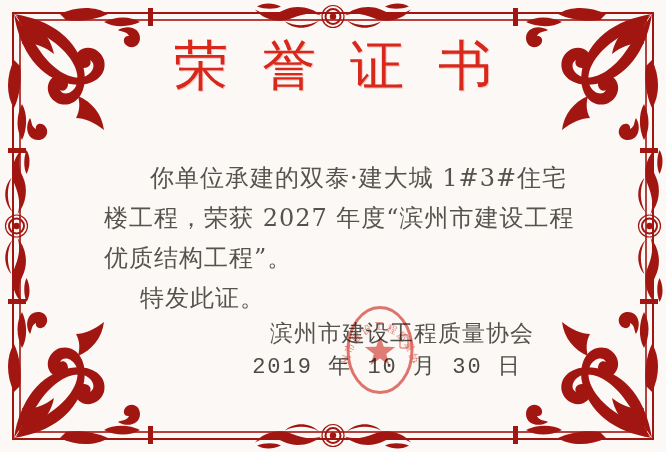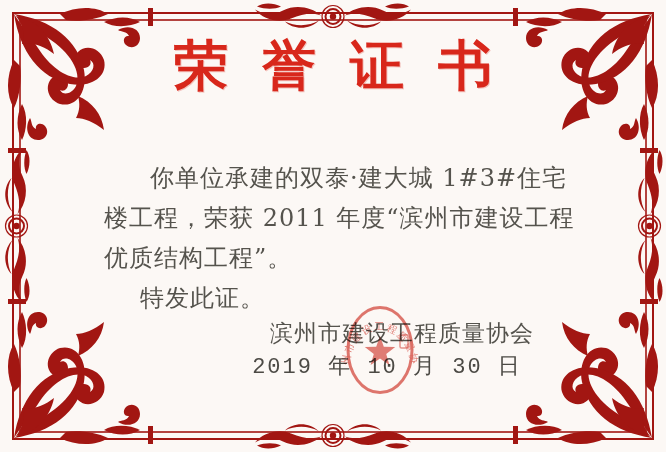--- a/index.html
+++ b/index.html
@@ -14,21 +14,21 @@
     background:#fcf8f5;
     overflow:hidden;
   }
   .border-svg{
     position:absolute;left:0;top:0;width:666px;height:452px;
     pointer-events:none;
   }
   .title{
     position:absolute;left:0;top:30px;width:666px;
     text-align:center;
-    font-size:54px;font-weight:bold;
+    font-size:54px;font-weight:normal;
     letter-spacing:34px;padding-left:34px;box-sizing:border-box;
     color:#d8271b;
     text-shadow:1px 1px 0 rgba(216,39,27,.25);
     font-family:"DejaVu Serif","Liberation Serif",serif;
   }
   .addressee{
     position:absolute;left:92px;top:110px;
     font-size:24px;color:#55534d;letter-spacing:2px;
   }
   .body-block{
@@ -103,21 +103,21 @@
     <use href="#edgeOrn" transform="translate(333,435.5) scale(1,-1)"></use>
     <use href="#edgeOrn" transform="translate(16.5,226) rotate(90)"></use>
     <use href="#edgeOrn" transform="translate(649.5,226) rotate(90)"></use>
   </svg>
 
   <div class="title">荣誉证书</div>
 
 
   <div class="body-block">
     <div class="body-line indent">你单位承建的双泰·建大城 1#3#住宅</div>
-    <div class="body-line">楼工程，荣获 2011 年度“滨州市建设工程</div>
+    <div class="body-line">楼工程，荣获 2027 年度“滨州市建设工程</div>
     <div class="body-line">优质结构工程”。</div>
     <div class="body-line indent-sm">特发此证。</div>
   </div>
 
   <div class="issuer">滨州市建设工程质量协会</div>
   <div class="date">2019 年 10 月 30 日</div>
 
   <svg class="seal" viewBox="0 0 100 110" xmlns="http://www.w3.org/2000/svg">
     <defs>
       <path id="sealArc" d="M 19,72 A 31,37 0 1 1 81,72" fill="none"></path>

